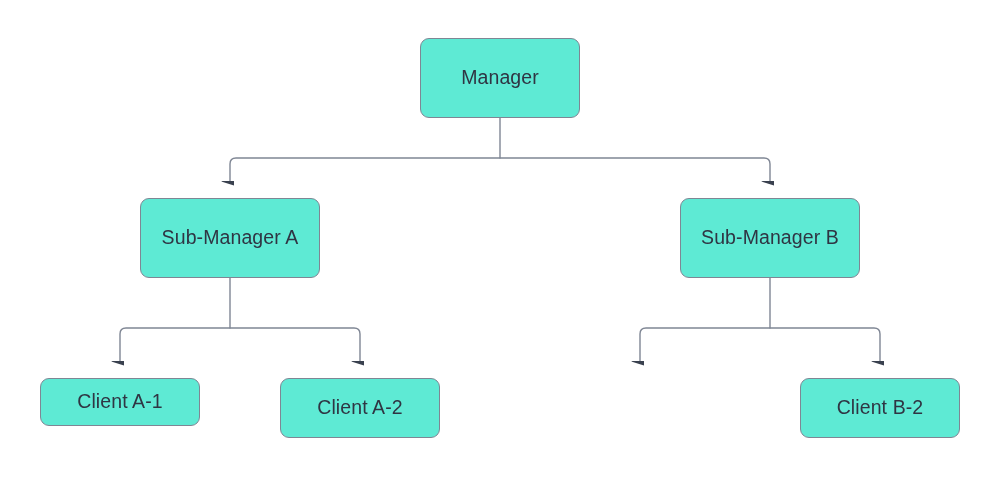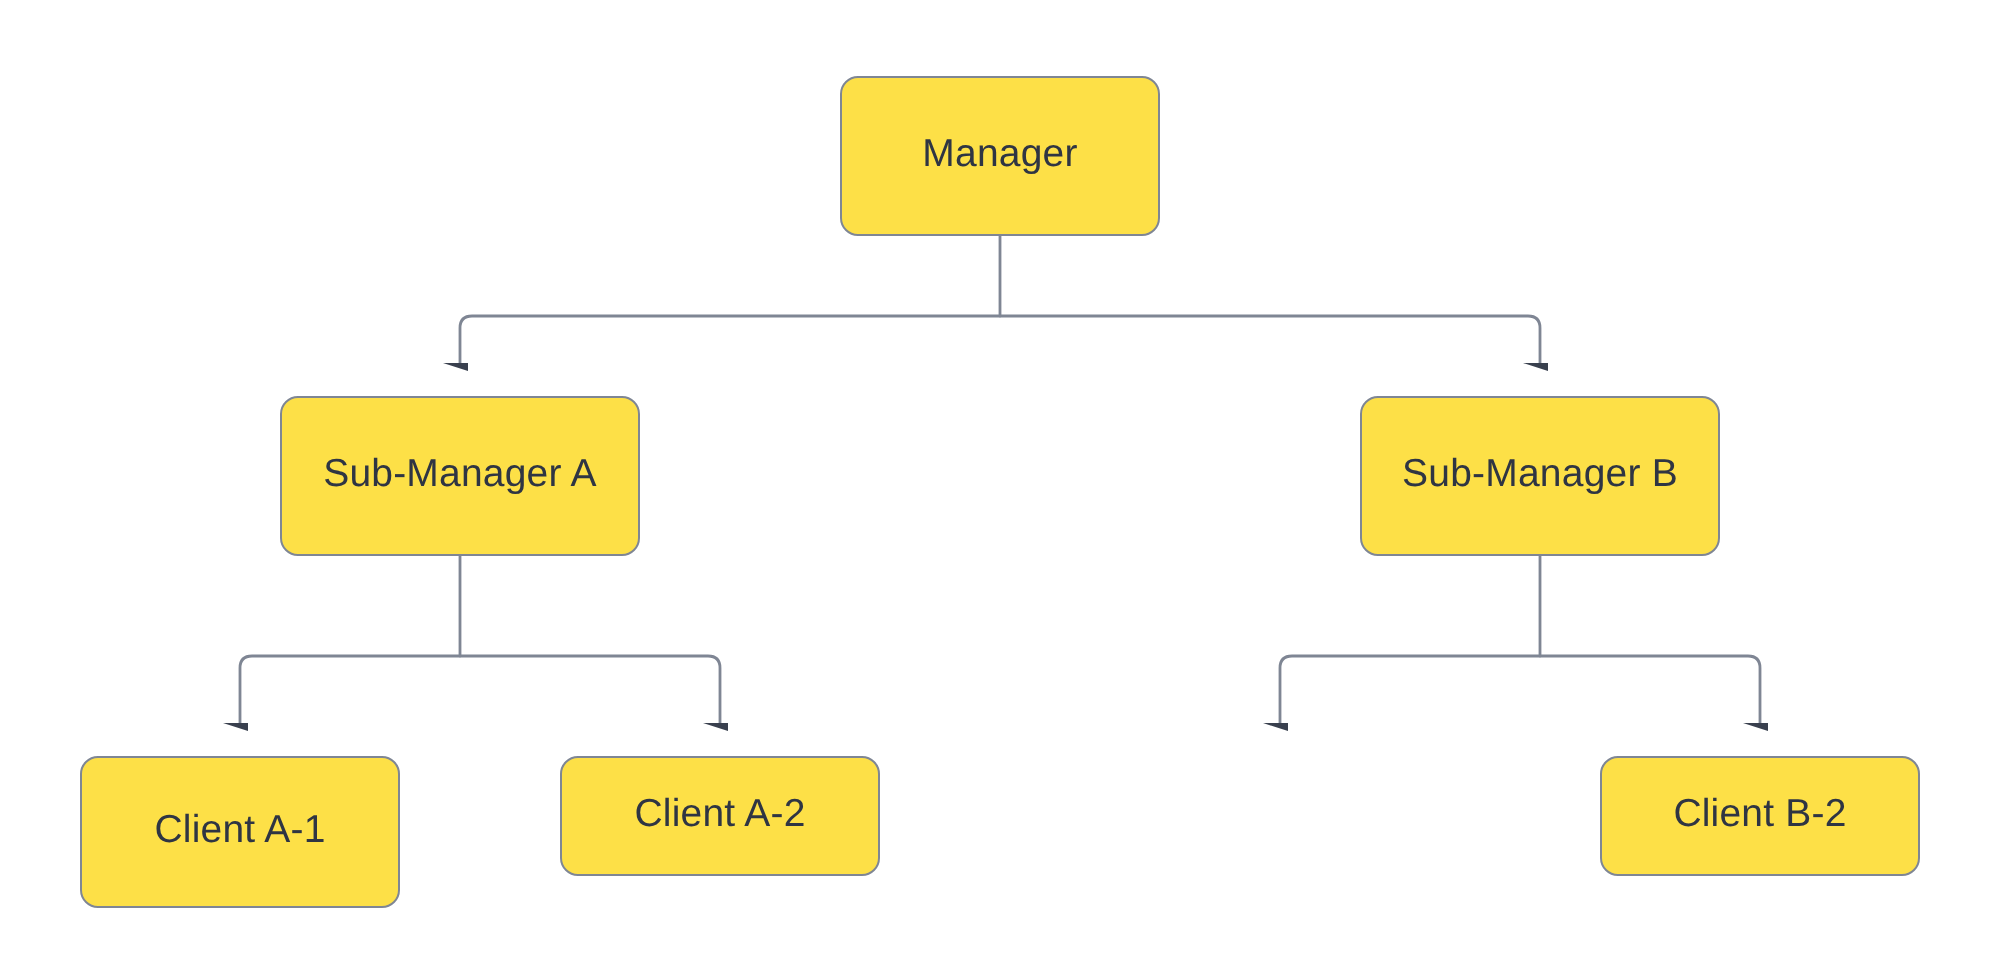--- a/index.html
+++ b/index.html
@@ -23,21 +23,21 @@
   #connector-layer {
     position: absolute;
     left: 0;
     top: 0;
     width: 1000px;
     height: 480px;
   }
   .node {
     position: absolute;
     box-sizing: border-box;
-    background: #fde047;
+    background: #5eead4;
     border: 1.4px solid #7f8694;
     border-radius: 9px;
     display: flex;
     align-items: center;
     justify-content: center;
     z-index: 2;
   }
   .node-label {
     color: #2f3543;
     font-family: "Liberation Sans", sans-serif;
@@ -46,21 +46,21 @@
     letter-spacing: 0.1px;
     white-space: nowrap;
     user-select: none;
   }
   
   #node-manager { left: 420px; top: 38px; width: 160px; height: 80px; }
   
   #node-sub-manager-a { left: 140px; top: 198px; width: 180px; height: 80px; }
   #node-sub-manager-b { left: 680px; top: 198px; width: 180px; height: 80px; }
   
-  #node-client-a-1 { left: 40px;  top: 378px; width: 160px; height: 76px; }
+  #node-client-a-1 { left: 40px;  top: 378px; width: 160px; height: 48px; }
   #node-client-a-2 { left: 280px; top: 378px; width: 160px; height: 60px; }
   #node-client-b-1 { left: 560px; top: 378px; width: 160px; height: 60px; }
   #node-client-b-2 { left: 800px; top: 378px; width: 160px; height: 60px; }
 </style>
 </head>
 <body>
 
 <div id="diagram-canvas">
 
   <svg id="connector-layer" width="1000" height="480" viewBox="0 0 1000 480" xmlns="http://www.w3.org/2000/svg">

